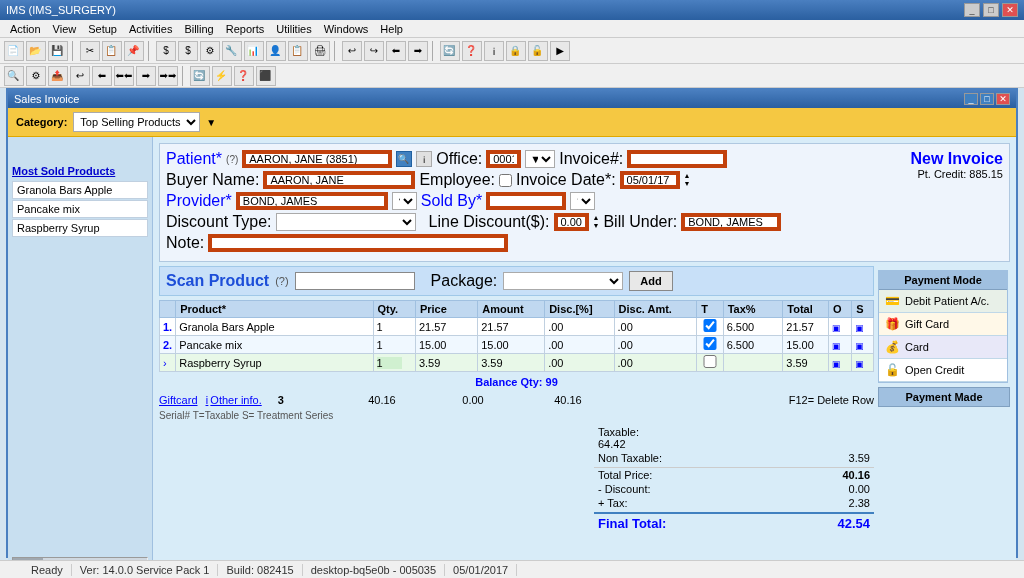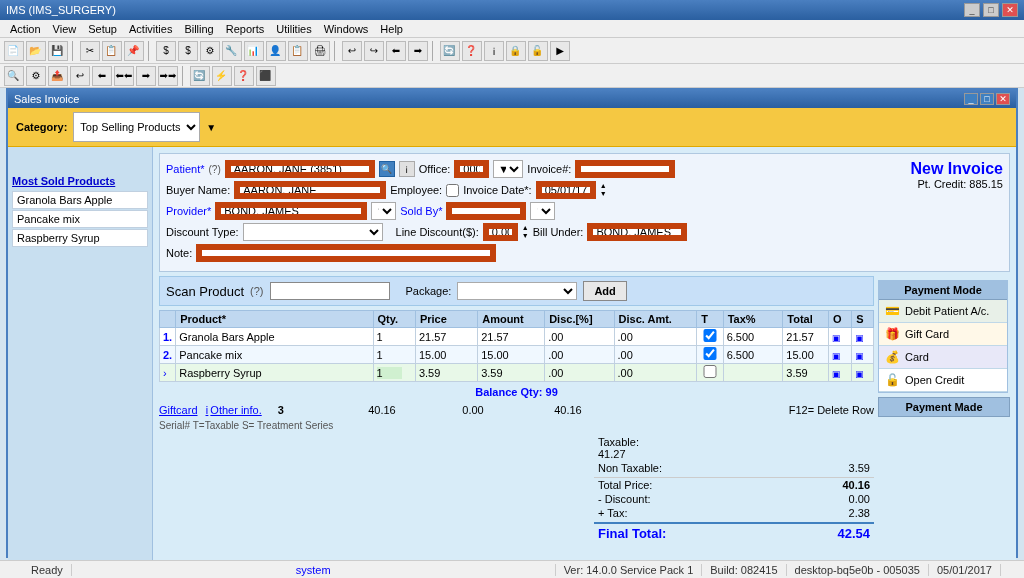--- a/index.html
+++ b/index.html
@@ -30,48 +30,48 @@
     .window-title { background: linear-gradient(to bottom, #4a7fc0, #2a5fa0); color: white; height: 18px; display: flex; align-items: center; justify-content: space-between; padding: 0 6px; font-size: 11px; }
     .window-controls { display: flex; gap: 2px; }
     .win-btn { width: 14px; height: 12px; display: flex; align-items: center; justify-content: center; font-size: 9px; cursor: pointer; border: 1px solid #999; }
     .win-btn.min { background: #4080c0; color: white; }
     .win-btn.max { background: #4080c0; color: white; }
     .win-btn.cls { background: #e05050; color: white; }
     
     
     .category-bar { background: #f5c842; padding: 4px 8px; display: flex; align-items: center; gap: 6px; border-bottom: 1px solid #e0a800; }
     .category-label { font-weight: bold; font-size: 11px; }
-    .category-select { height: 30px; font-size: 11px; padding: 0 2px; border: 1px solid #aaa; background: white; }
+    .category-select { height: 20px; font-size: 11px; padding: 0 2px; border: 1px solid #aaa; background: white; }
     
     
     .content-area { display: flex; height: calc(100% - 40px); }
     
     
     .left-panel { width: 145px; background: #c8dff0; border-right: 1px solid #a0c0e0; padding: 4px; }
     .left-panel-title { font-weight: bold; color: #0000cc; font-size: 11px; margin-bottom: 4px; text-decoration: underline; margin-top: 24px; }
     .product-item { padding: 2px 4px; margin: 1px 0; background: white; border: 1px solid #c0d0e0; cursor: pointer; font-size: 11px; }
     
     
     .right-panel { flex: 1; padding: 6px; background: #d8ecf8; }
     .form-row { display: flex; align-items: center; margin-bottom: 3px; gap: 4px; }
-    .form-label { font-size: 11px; white-space: nowrap; }
+    .form-label { font-size: 16px; white-space: nowrap; }
     .form-label.required { color: blue; }
-    .form-input { height: 18px; border: 6px solid #c2410c; background: white; padding: 0 3px; font-size: 11px; }
+    .form-input { height: 18px; border: 4px solid #c2410c; background: white; padding: 0 3px; font-size: 11px; }
     .form-input.wide { width: 152px; }
     .form-input.medium { width: 100px; }
     .form-input.tiny { width: 35px; }
     .form-select { height: 18px; border: 1px solid #aaa; background: white; font-size: 11px; }
     .form-select.wide { width: 140px; }
     .form-checkbox { width: 13px; height: 13px; }
     .new-invoice-text { color: blue; font-weight: bold; font-size: 16px; text-align: right; }
     .pt-credit { color: black; font-size: 11px; text-align: right; }
     
     
     .scan-row { background: #c8e0f8; border: 1px solid #a0c8e8; padding: 4px 6px; margin-bottom: 4px; display: flex; align-items: center; gap: 6px; }
-    .scan-label { font-weight: normal; font-size: 13px; color: #000000; }
+    .scan-label { font-weight: bold; font-size: 16px; color: #1d4ed8; }
     .scan-input { height: 18px; width: 120px; border: 1px solid #888; background: white; padding: 0 3px; }
     .add-btn { height: 20px; padding: 0 10px; background: #e8e8e8; border: 1px solid #888; cursor: pointer; font-weight: bold; }
     
     
     .products-table { width: 100%; border-collapse: collapse; background: white; font-size: 11px; }
     .products-table th { background: #c0d8f0; border: 1px solid #a0c0e0; padding: 2px 4px; text-align: left; font-weight: bold; }
     .products-table td { border: 1px solid #c0d0e0; padding: 1px 3px; height: 18px; }
     .products-table tr:nth-child(even) { background: #f0f8ff; }
     .products-table .row-num { color: blue; font-weight: bold; text-align: right; width: 16px; }
     .products-table .arrow-cell { color: blue; width: 10px; }
@@ -361,21 +361,21 @@
               <span style="width:50px; text-align:right; margin-left:40px;">40.16</span>
               <span style="flex:1; text-align:right;">F12= Delete Row</span>
             </div>
 
             <div style="font-size:10px; color:#555; margin-bottom:4px;">Serial#   T=Taxable  S= Treatment Series</div>
 
             <div style="display:flex; justify-content:flex-end;">
               <div style="width:280px;">
                 <div style="display:flex; justify-content:space-between; padding:1px 4px;flex-direction:column;">
                   <span>Taxable:</span>
-                  <span>41.27</span>
+                  <span>64.42</span>
                 </div>
                 <div style="display:flex; justify-content:space-between; padding:1px 4px;">
                   <span>Non Taxable:</span>
                   <span>3.59</span>
                 </div>
                 <div style="display:flex; justify-content:space-between; padding:1px 4px; border-top:1px solid #ccc; margin-top:2px;">
                   <span style="font-weight:normal;">Total Price:</span>
                   <span style="font-weight:bold;">40.16</span>
                 </div>
                 <div style="display:flex; justify-content:space-between; padding:1px 4px;">
@@ -417,18 +417,17 @@
           </div>
           <div style="background:#a0c0e0; padding:3px 6px; font-weight:bold; font-size:11px; text-align:center; border:1px solid #80a0c0; margin-top:4px;">Payment Made</div>
         </div>
       </div>
     </div>
   </div>
 </div>
 
 <div class="status-bar">
   <span class="status-bar-item">Ready</span>
-  <span class="status-bar-item" style="color:blue; flex:1; text-align:center;">system</span>
   <span class="status-bar-item">Ver: 14.0.0 Service Pack 1</span>
   <span class="status-bar-item">Build: 082415</span>
   <span class="status-bar-item">desktop-bq5e0b - 005035</span>
   <span class="status-bar-item">05/01/2017</span>
 </div>
 
 </body></html>

